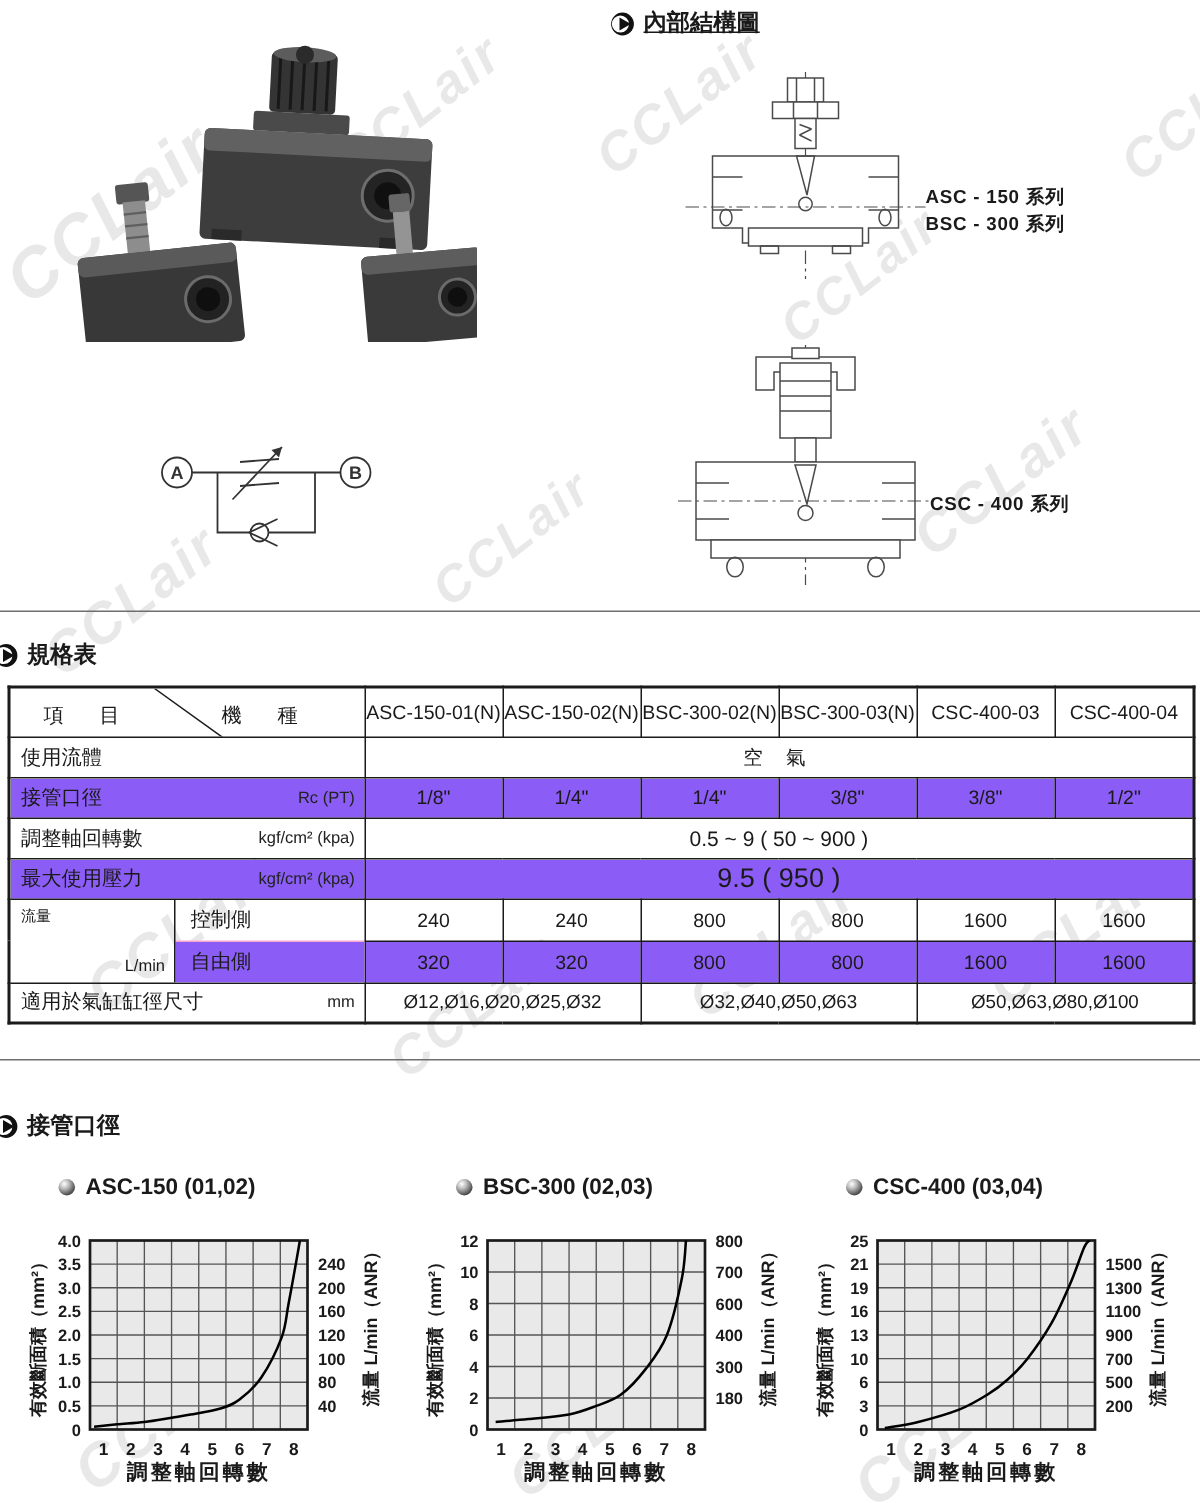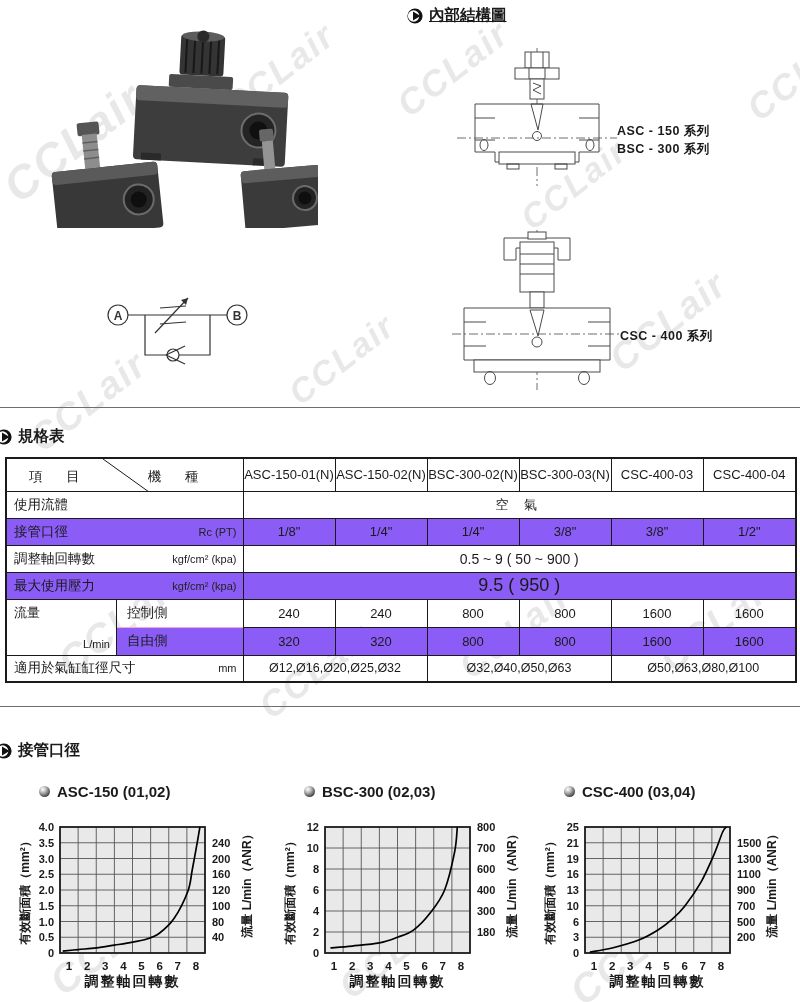--- a/index.html
+++ b/index.html
@@ -28,21 +28,21 @@
   .model-h{font-size:12px;font-weight:bold;}
   .gray{background:#8b5cf6;}
   .lbl-cell{padding:0;}
   .lbl-flex{display:flex;justify-content:space-between;align-items:center;padding:0 6px 0 7px;}
   .lbl-main{font-size:13.5px;}
   .lbl-unit{font-size:11px;color:#222;}
   .fluid-val{letter-spacing:6px;}
   .flow-cell{padding:0;}
   .flow-grid{display:grid;grid-template-columns:110px 1fr;width:100%;height:55px;}
   .flow-left{grid-row:1/3;position:relative;border-right:1px solid #1a1a1a;}
-  .flow-name{position:absolute;left:7px;top:4px;font-size:13px;}
+  .flow-name{position:absolute;left:7px;top:4px;font-size:10px;}
   .flow-unit{position:absolute;right:6px;bottom:5px;font-size:11px;}
   .flow-sub{display:flex;align-items:center;padding-left:10px;font-size:13.5px;}
   .flow-sub.top{border-bottom:1px solid #f9a8d4;}
   .diag-cell{position:relative;}
   .diag-cell svg{position:absolute;left:0;top:0;}
   .diag-item{position:absolute;left:22px;top:9px;font-size:13.5px;letter-spacing:10px;}
   .diag-model{position:absolute;right:34px;top:9px;font-size:13.5px;letter-spacing:10px;}
 
   
   .chart{position:absolute;top:783px;width:265px;height:216px;}

